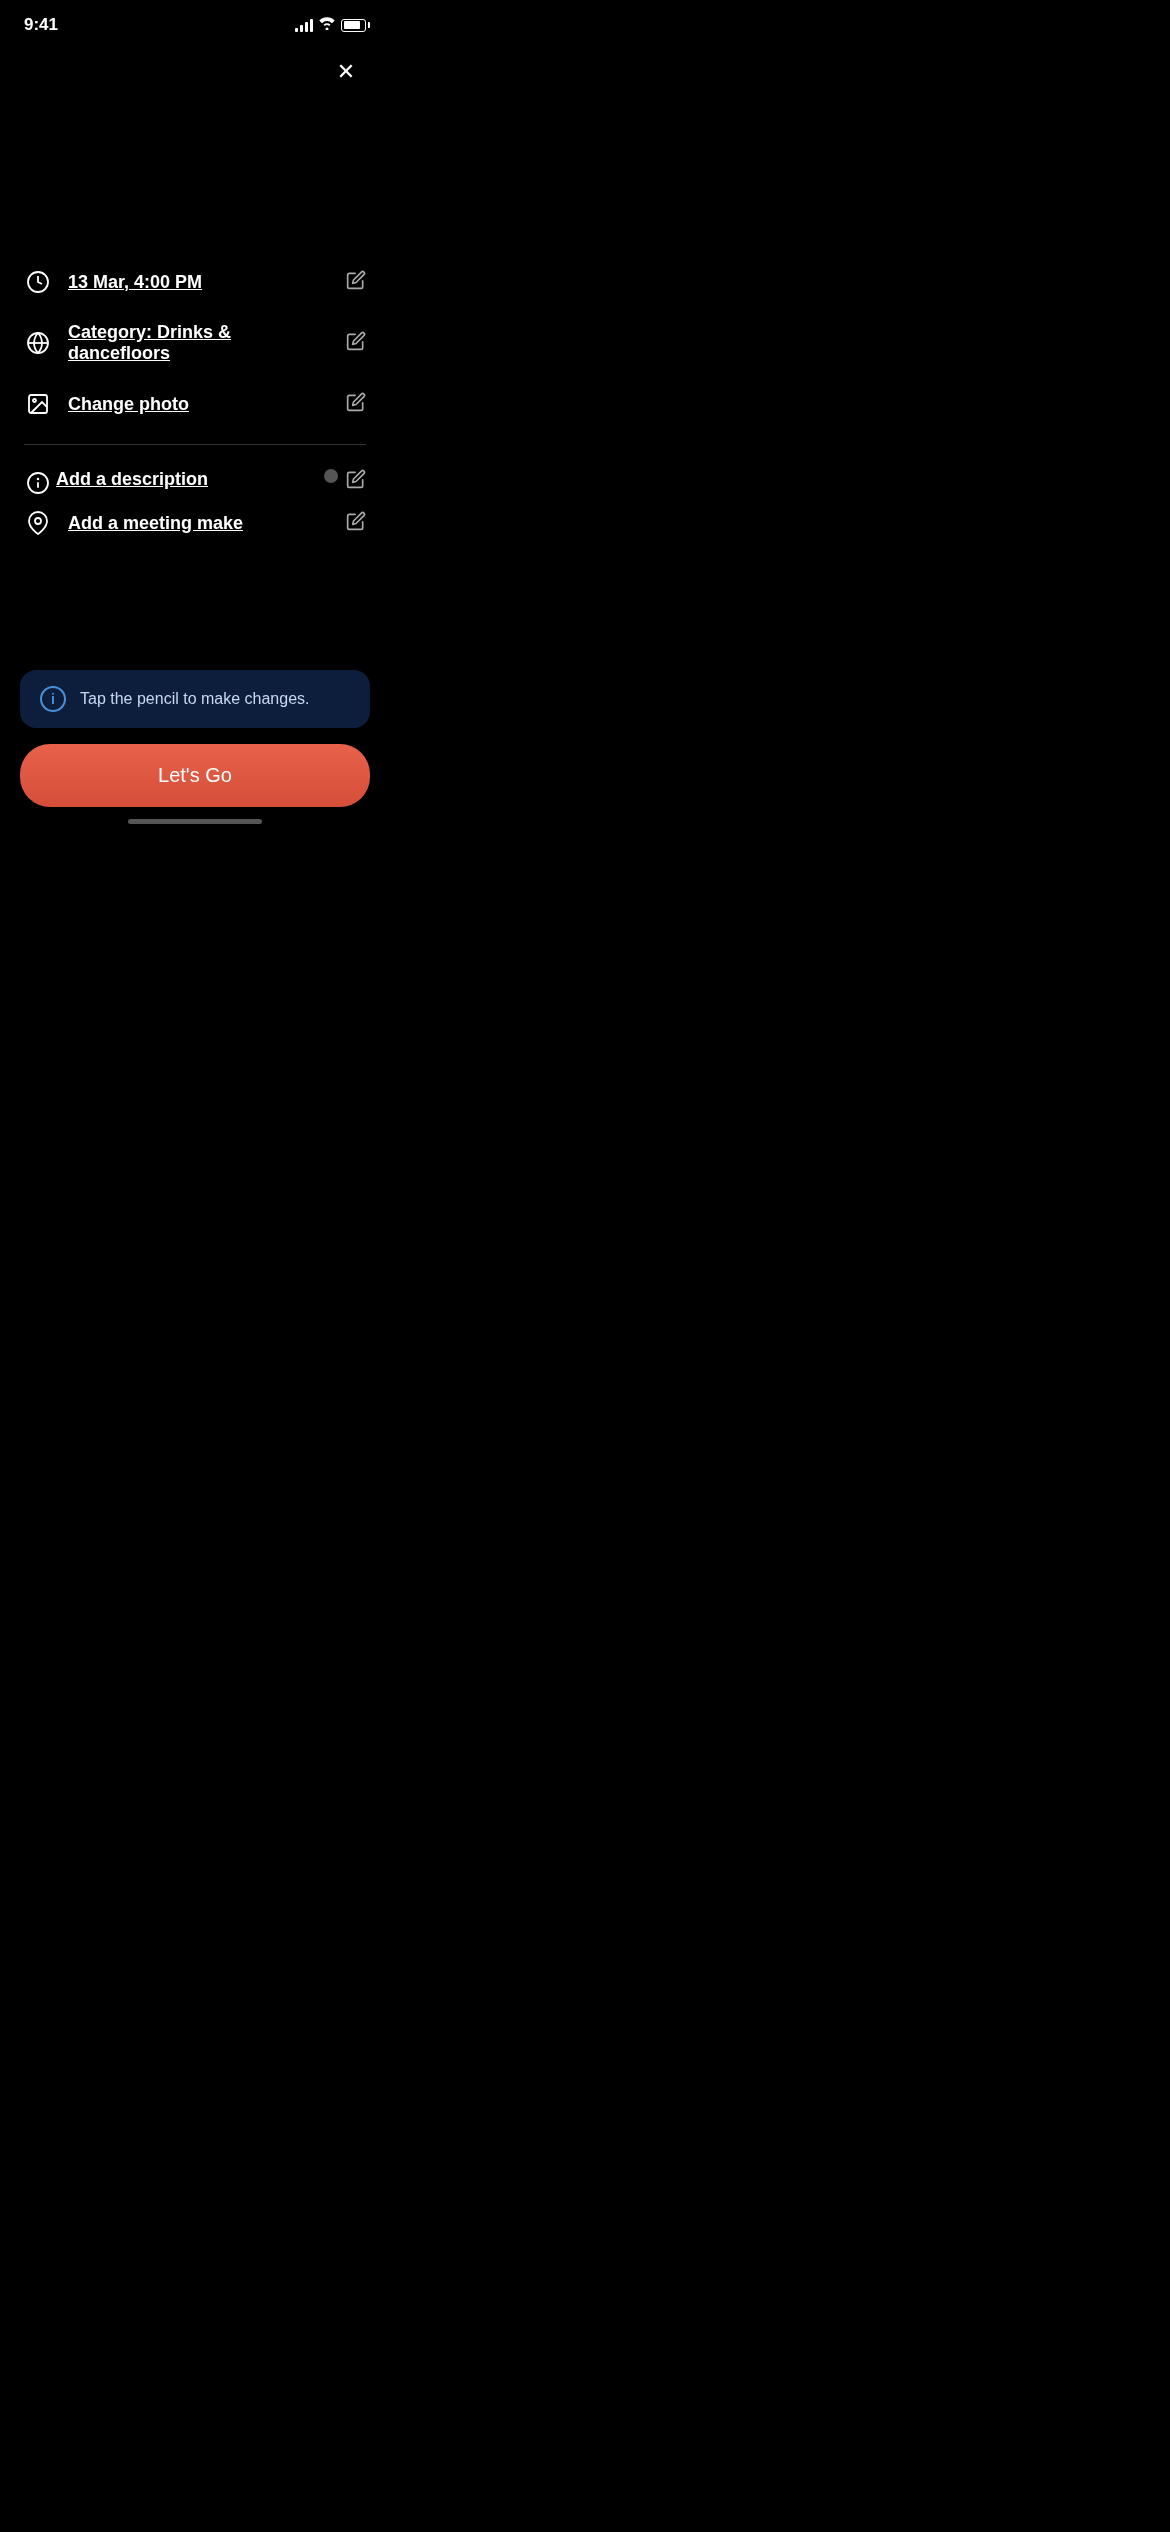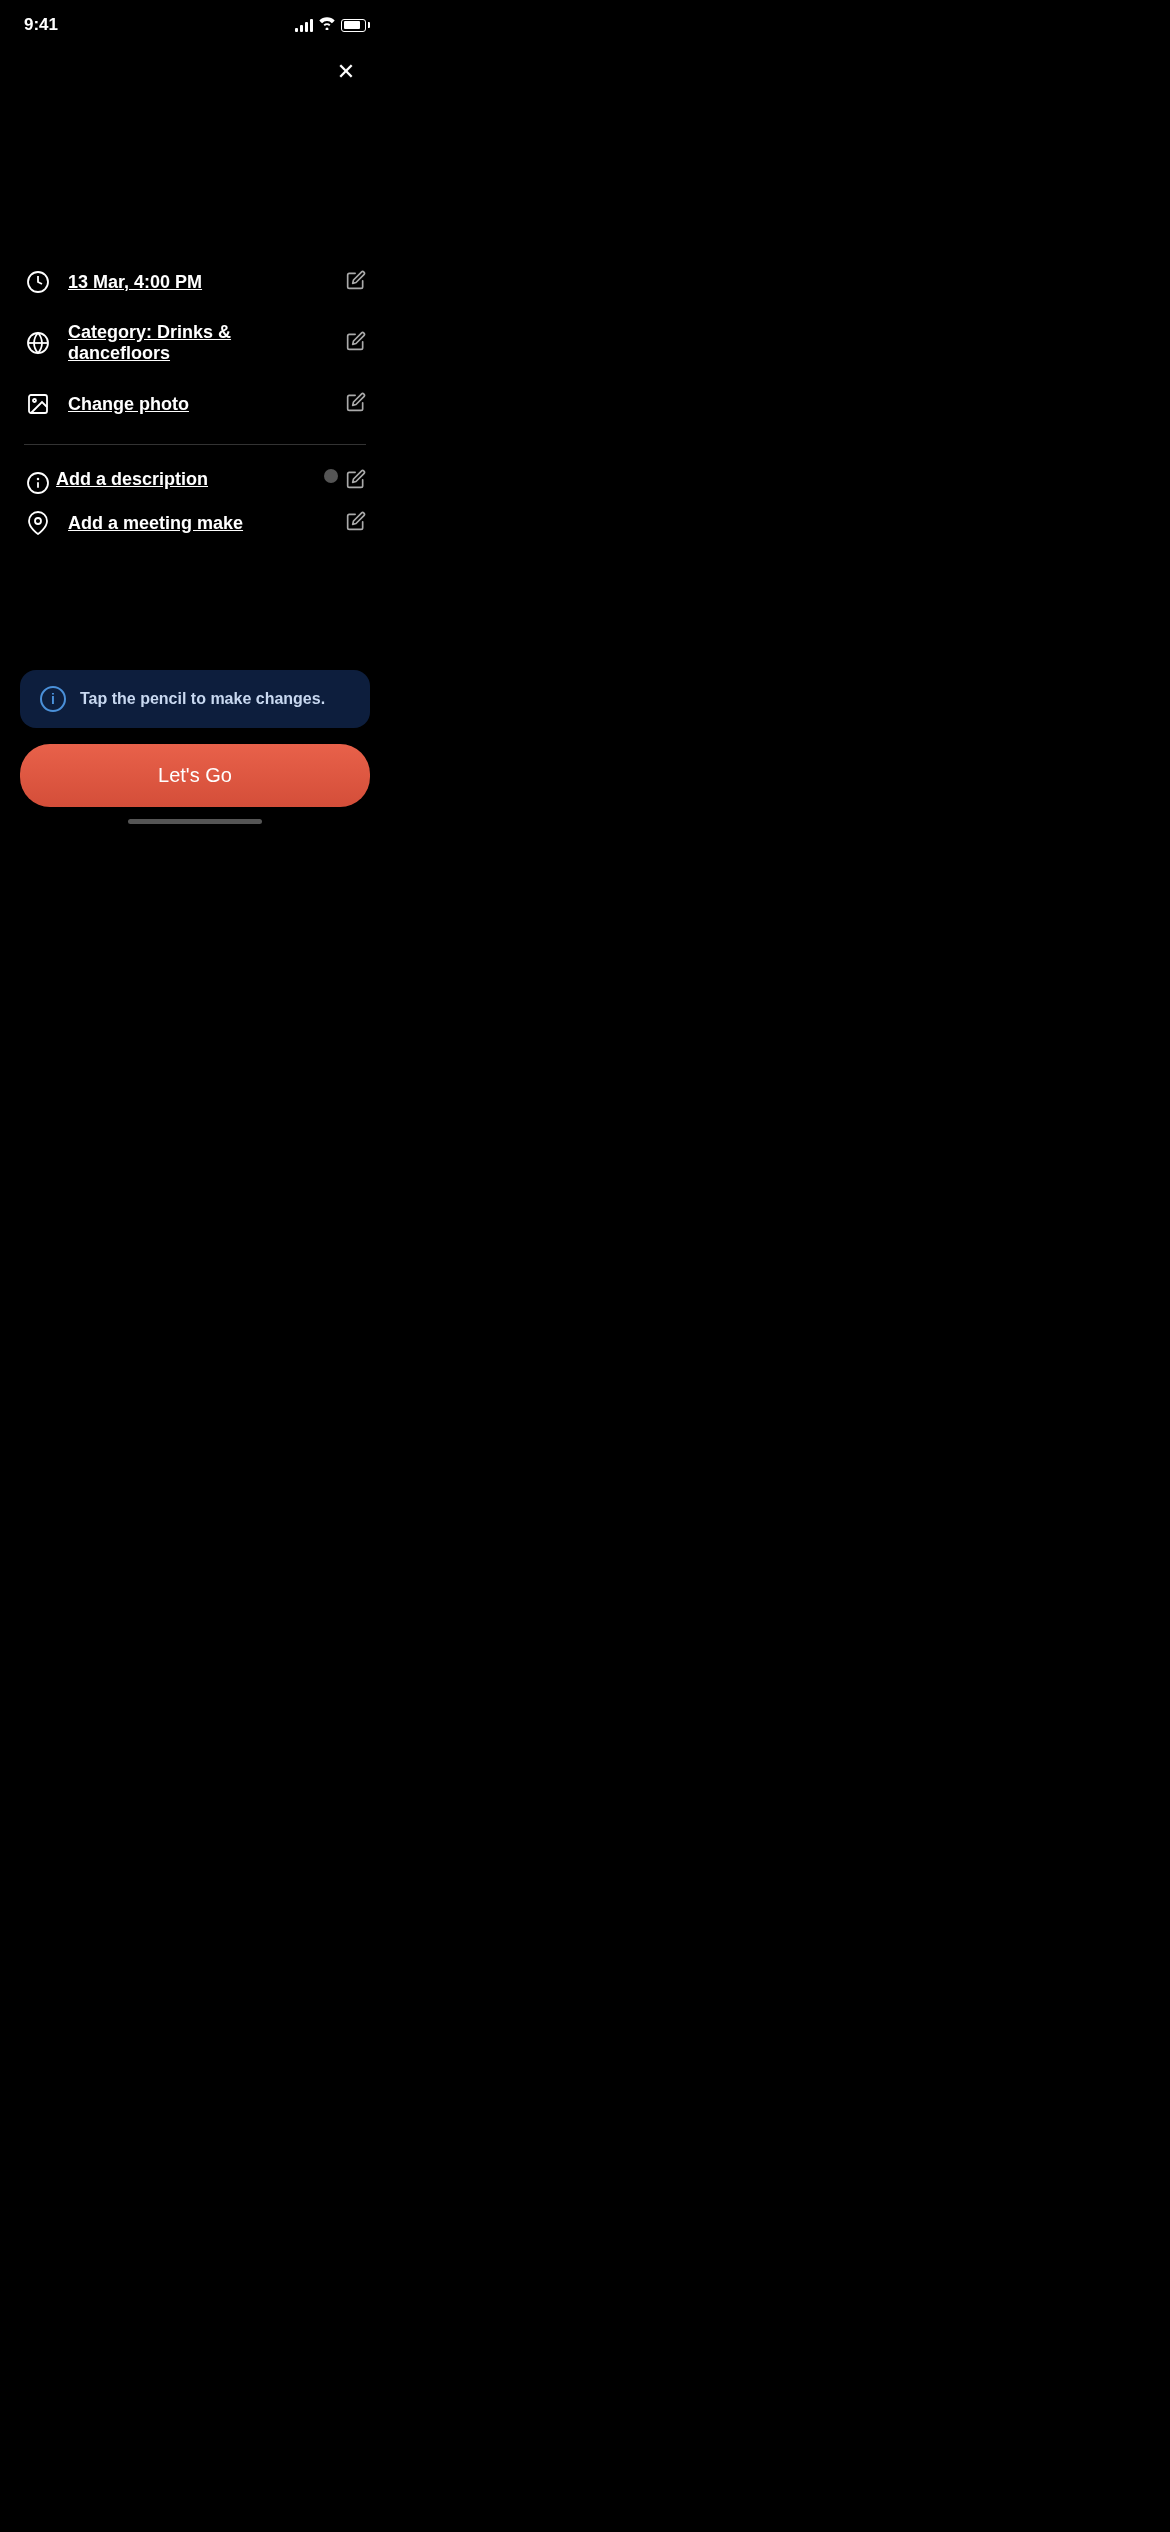--- a/index.html
+++ b/index.html
@@ -200,21 +200,21 @@
       justify-content: center;
       flex-shrink: 0;
       color: #4a90d9;
       font-size: 14px;
       font-weight: 700;
     }
 
     .hint-text {
       font-size: 16px;
       color: #c8d8f0;
-      font-weight: 700;
+      font-weight: 400;
     }
 
     .lets-go-button {
       background: linear-gradient(180deg, #e8614a 0%, #d44e39 100%);
       border-radius: 30px;
       padding: 20px;
       text-align: center;
       cursor: pointer;
       margin-bottom: 12px;
     }

